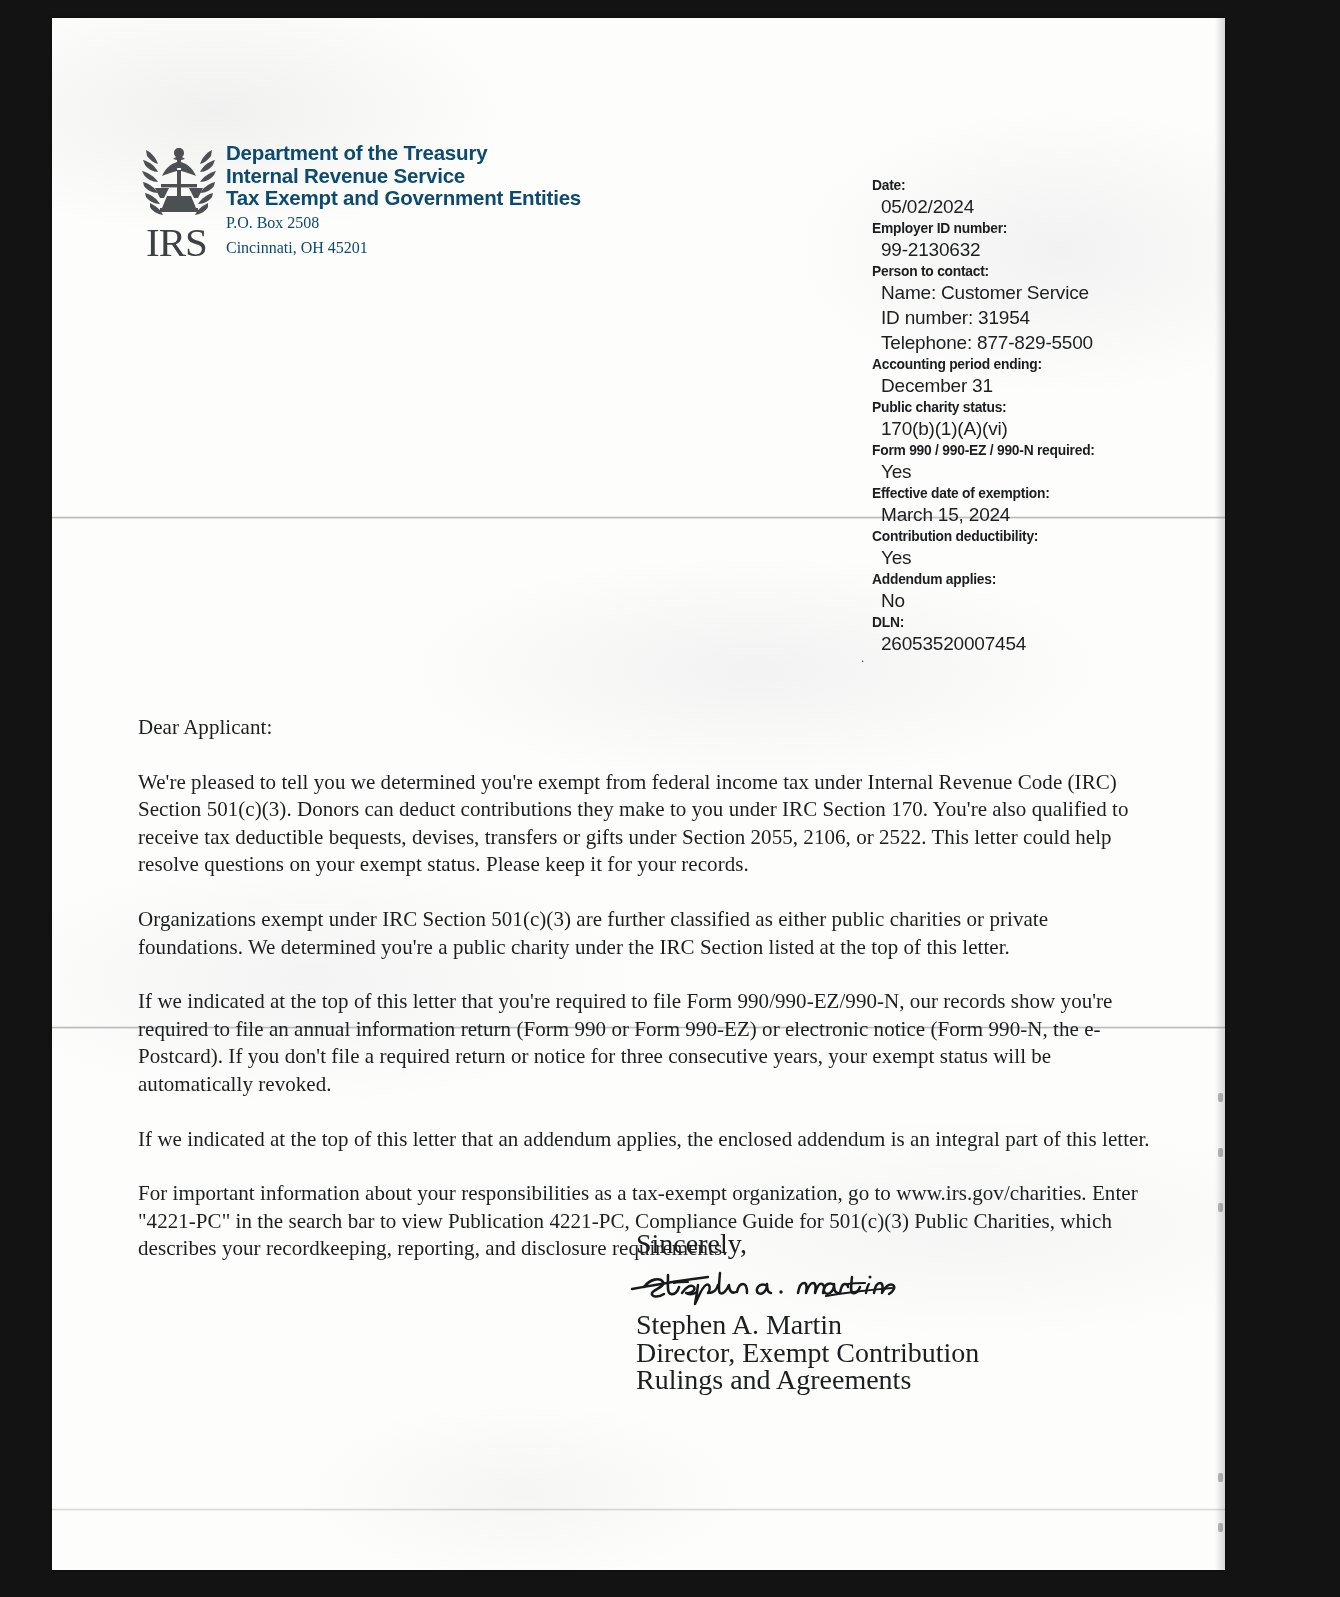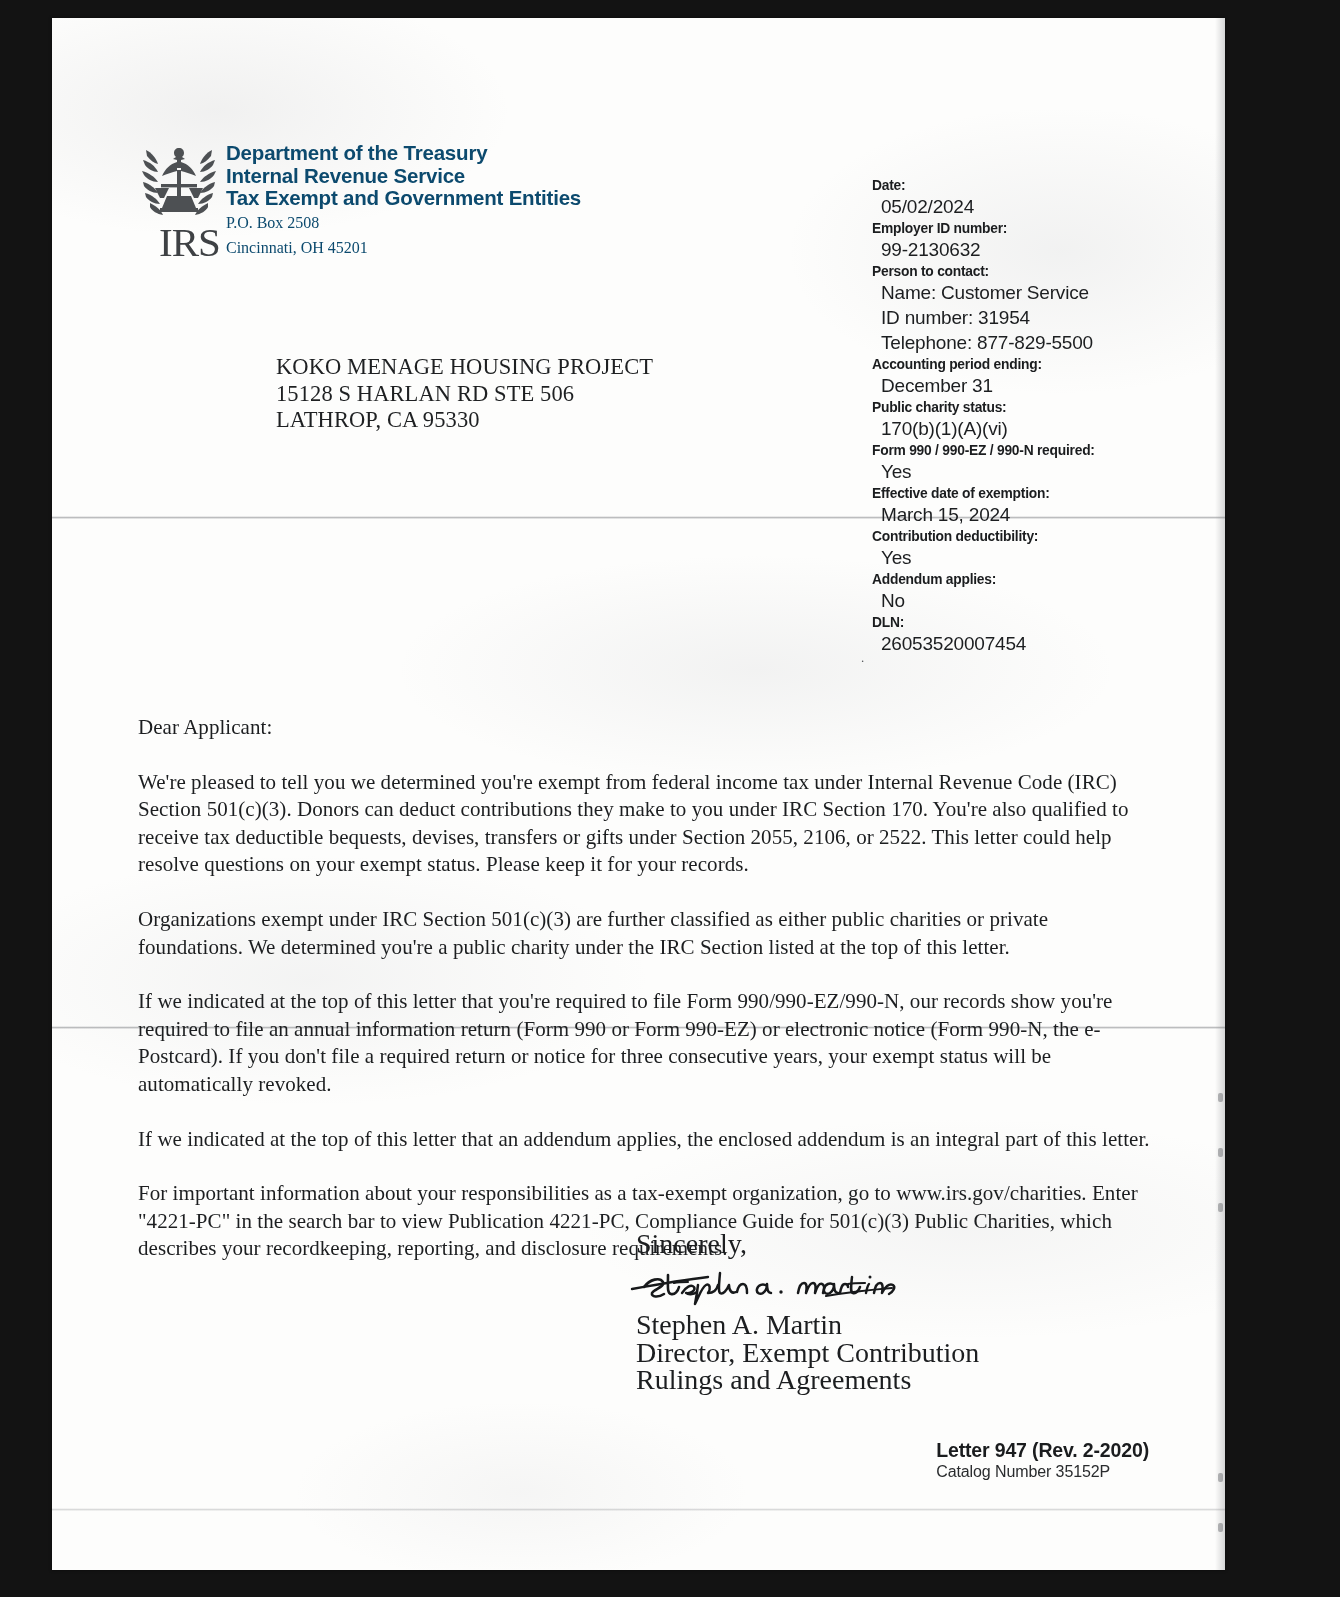--- a/index.html
+++ b/index.html
@@ -111,21 +111,21 @@
     color: #4d5053;
   }
   .irs-logo svg { display: block; }
   .irs-wordmark {
     font-family: "Liberation Serif", serif;
     font-size: 41px;
     letter-spacing: -1px;
     line-height: 0.9;
     color: #3e4144;
     margin-top: -2px;
-    margin-left: 19px;
+    margin-left: 6px;
   }
   .lh-text { padding-top: 2px; }
   .lh-bold {
     font-family: "Liberation Sans", sans-serif;
     font-weight: bold;
     font-size: 20.5px;
     line-height: 22.6px;
     color: #0c4a6e;
     letter-spacing: -0.2px;
     white-space: nowrap;
@@ -305,25 +305,20 @@
         </div>
         <div class="lh-text">
           <div class="lh-bold">Department of the Treasury</div>
           <div class="lh-bold">Internal Revenue Service</div>
           <div class="lh-bold">Tax Exempt and Government Entities</div>
           <div class="lh-serif">P.O. Box 2508</div>
           <div class="lh-serif">Cincinnati, OH 45201</div>
         </div>
       </div>
 
-      <div class="recipient">
-        <div>KOKO MENAGE HOUSING PROJECT</div>
-        <div>15128 S HARLAN RD STE 506</div>
-        <div>LATHROP, CA 95330</div>
-      </div>
 
       <div class="datablock">
         <div class="dl">Date:</div>
         <div class="dv">05/02/2024</div>
 
         <div class="dl">Employer ID number:</div>
         <div class="dv">99-2130632</div>
 
         <div class="dl">Person to contact:</div>
         <div class="dv">Name: Customer Service</div>
@@ -392,20 +387,16 @@
 
               <path d="M196 33 C214 30 238 27 262 25" stroke-width="2"></path>
             </g>
           </svg>
         </div>
         <div class="sig-name">Stephen A. Martin</div>
         <div class="sig-name">Director, Exempt Contribution</div>
         <div class="sig-name">Rulings and Agreements</div>
       </div>
 
-      <div class="footer">
-        <div class="footer-letter">Letter 947 (Rev. 2-2020)</div>
-        <div class="footer-catalog">Catalog Number 35152P</div>
-      </div>
 
     </div>
   </div>
 </div>
 
 </body></html>

